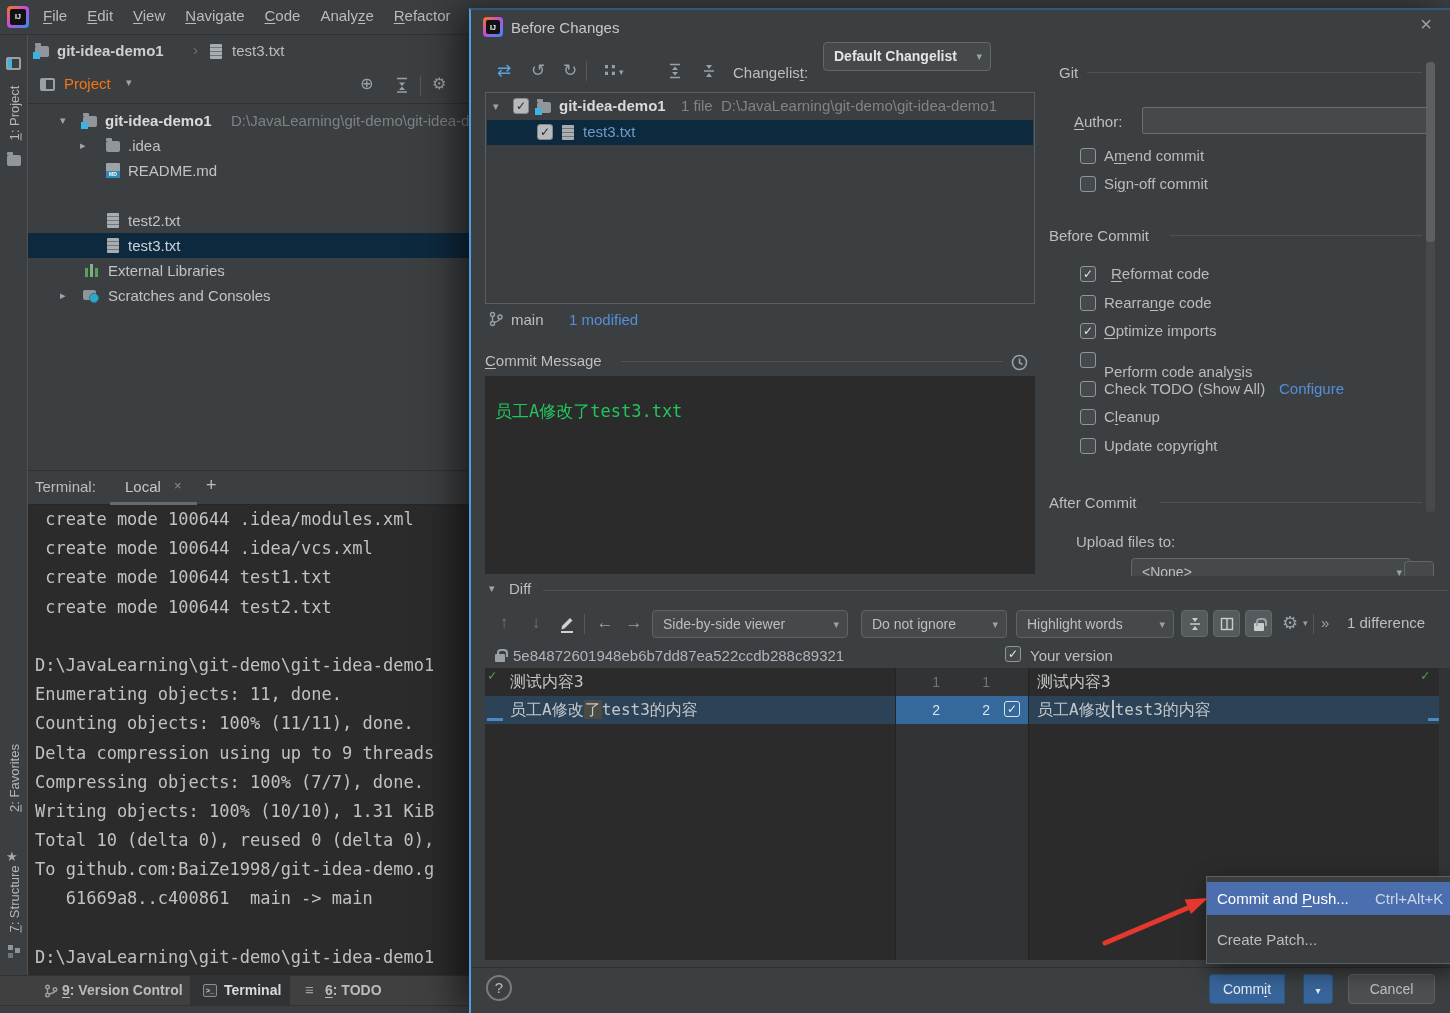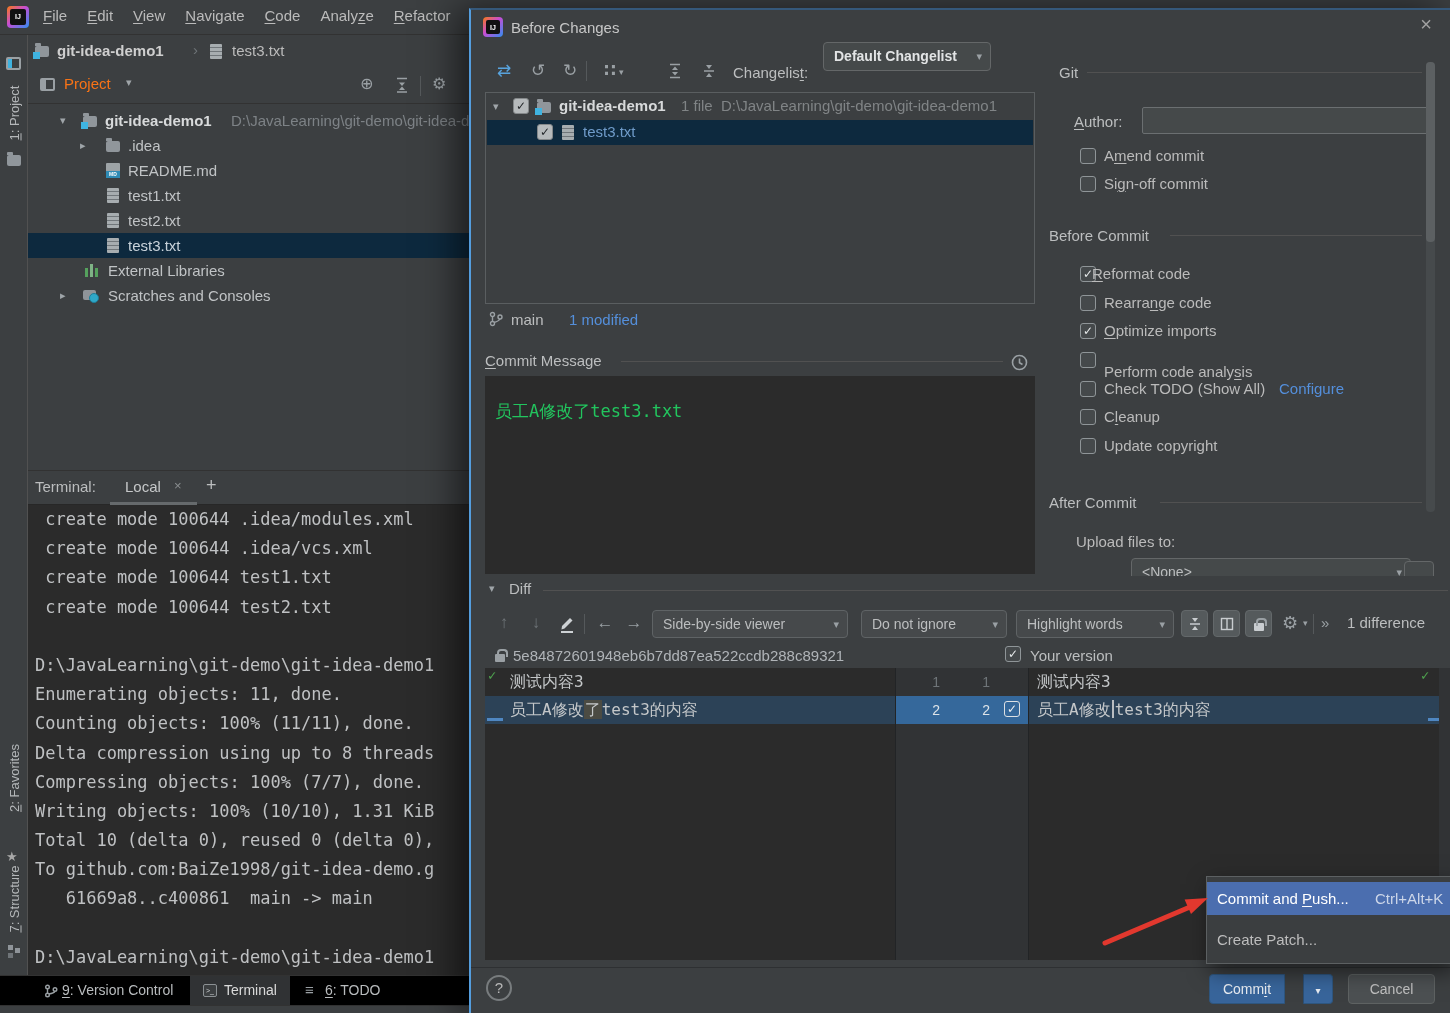--- a/index.html
+++ b/index.html
@@ -44,21 +44,21 @@
   .libicon { position:absolute; top:6px; width:15px; height:13px; }
   .libicon i { position:absolute; width:3px; background:#55a15d; bottom:0; }
   .scricon { position:absolute; top:7px; width:13px; height:10px; background:#8f9499; border-radius:2px; }
   .scricon::after { content:""; position:absolute; right:-3px; bottom:-3px; width:8px; height:8px; border-radius:50%; background:#2fa8c8; border:1px solid #1d7f9a; }
 
   .term-head { left:28px; top:470px; width:441px; height:35px; background:#3c3f41; border-top:1px solid #323232; border-bottom:1px solid #272727; }
   .term-body { left:28px; top:505px; width:441px; height:470px; background:#2b2b2b; overflow:hidden; }
   .tline { position:relative; height:29.2px; line-height:29.2px; white-space:pre; font-size:17px; color:#bfc1c3; padding-left:7px; }
   .tab-underline { position:absolute; left:110px; top:31px; width:87px; height:3px; background:#666a6c; }
 
-  .bottombar { left:0; top:975px; width:469px; height:30px; background:#000000; border-top:1px solid #323232; }
+  .bottombar { left:0; top:975px; width:469px; height:30px; background:#404040; border-top:1px solid #323232;font-weight:bold; }
   .statusstrip { left:0; top:1005px; width:469px; height:8px; background:#3c3f41; border-top:1px solid #323232; }
   .bt-tab { position:absolute; top:0; height:29px; line-height:29px; color:#b9bcbe; font-size:14px; }
   .bt-tab.active { background:#303234; color:#dadada; }
 
   .termic { position:absolute; width:14px; height:13px; border:1px solid #8b9093; border-radius:2px; background:#3b3e40; color:#d0d3d5; font-size:7px; line-height:11px; text-align:center; top:8px; }
 
   .win-ic { position:absolute; width:15px; height:13px; border:2px solid #9aa0a4; border-radius:2px; }
   .win-ic::after { content:""; position:absolute; left:0; top:0; bottom:0; width:4px; background:#9aa0a4; }
   .win-ic.blue::after { background:#3fb3e0; }
 
@@ -164,24 +164,20 @@
     </div>
     <div class="trow" style="top:29px;">
       <span class="tarrow" style="left:52px;">▸</span>
       <span class="folder" style="left:78px;"></span>
       <span class="tlabel" style="left:100px;">.idea</span>
     </div>
     <div class="trow" style="top:54px;">
       <span class="mdicon" style="left:78px;"></span>
       <span class="tlabel" style="left:100px;">README.md</span>
     </div>
-    <div class="trow" style="top:79px;">
-      <span class="ficon" style="left:79px;"></span>
-      <span class="tlabel" style="left:100px;">test1.txt</span>
-    </div>
     <div class="trow" style="top:104px;">
       <span class="ficon" style="left:79px;"></span>
       <span class="tlabel" style="left:100px;">test2.txt</span>
     </div>
     <div class="trow sel" style="top:129px;">
       <span class="ficon" style="left:79px;"></span>
       <span class="tlabel" style="left:100px;color:#c8d2da;">test3.txt</span>
     </div>
     <div class="trow" style="top:154px;">
       <span class="libicon" style="left:57px;">
@@ -207,21 +203,21 @@
   </div>
   <div class="a term-body mono">
     <div class="tline"> create mode 100644 .idea/modules.xml</div>
     <div class="tline"> create mode 100644 .idea/vcs.xml</div>
     <div class="tline"> create mode 100644 test1.txt</div>
     <div class="tline"> create mode 100644 test2.txt</div>
     <div class="tline"></div>
     <div class="tline">D:\JavaLearning\git-demo\git-idea-demo1</div>
     <div class="tline">Enumerating objects: 11, done.</div>
     <div class="tline">Counting objects: 100% (11/11), done.</div>
-    <div class="tline">Delta compression using up to 8 threads</div>
+    <div class="tline">Delta compression using up to 9 threads</div>
     <div class="tline">Compressing objects: 100% (7/7), done.</div>
     <div class="tline">Writing objects: 100% (10/10), 1.31 KiB</div>
     <div class="tline">Total 10 (delta 0), reused 0 (delta 0),</div>
     <div class="tline">To github.com:BaiZe1998/git-idea-demo.g</div>
     <div class="tline">   61669a8..c400861  main -&gt; main</div>
     <div class="tline"></div>
     <div class="tline">D:\JavaLearning\git-demo\git-idea-demo1</div>
   </div>
 
   <div class="a bottombar">
@@ -311,21 +307,21 @@
       <div class="a" style="left:93px;top:57px;width:292px;height:27px;background:#45494a;border:1px solid #6b6f71;border-radius:2px;"><span></span></div>
       <span class="cb dark" style="left:31px;top:98px;"></span>
       <span class="a" style="left:55px;top:97px;">A<u>m</u>end commit</span>
       <span class="cb dark" style="left:31px;top:126px;"></span>
       <span class="a" style="left:55px;top:125px;">Si<u>g</u>n-off commit</span>
 
       <span class="a" style="left:0;top:177px;color:#bcbebf;">Before Commit</span>
       <span class="seph" style="left:121px;top:185px;width:252px;"></span>
 
       <span class="cb dark" style="left:31px;top:216px;">✓</span>
-      <span class="a" style="left:43px;top:215px;text-align:right;"><u>R</u>eformat code</span>
+      <span class="a" style="left:62px;top:215px;text-align:right;"><u>R</u>eformat code</span>
       <span class="cb dark" style="left:31px;top:245px;"></span>
       <span class="a" style="left:55px;top:244px;">Rearra<u>n</u>ge code</span>
       <span class="cb dark" style="left:31px;top:273px;">✓</span>
       <span class="a" style="left:55px;top:272px;"><u>O</u>ptimize imports</span>
       <span class="cb dark" style="left:31px;top:302px;"></span>
       <span class="a" style="left:55px;top:301px;margin-top:12px;">Perform code analy<u>s</u>is</span>
       <span class="cb dark" style="left:31px;top:331px;"></span>
       <span class="a" style="left:55px;top:330px;">Check TODO (Show All)</span>
       <span class="a link" style="left:230px;top:330px;">Configure</span>
       <span class="cb dark" style="left:31px;top:359px;"></span>

